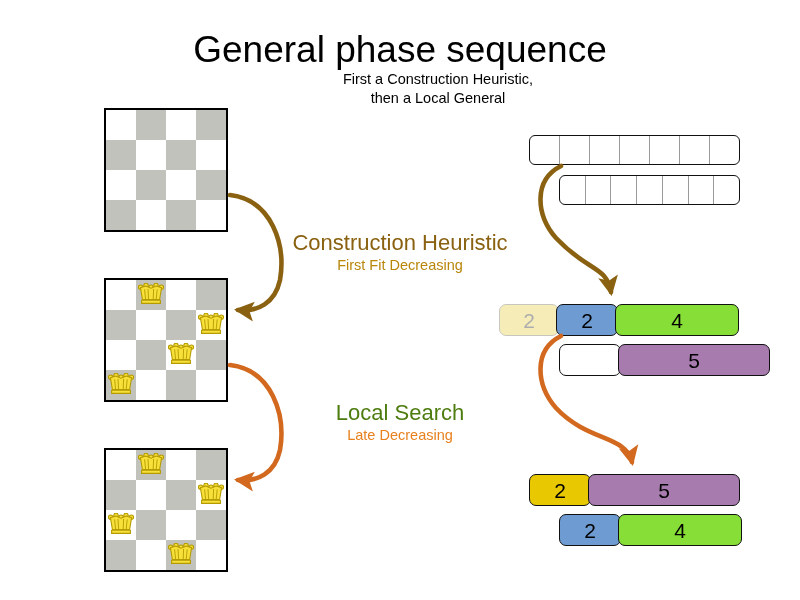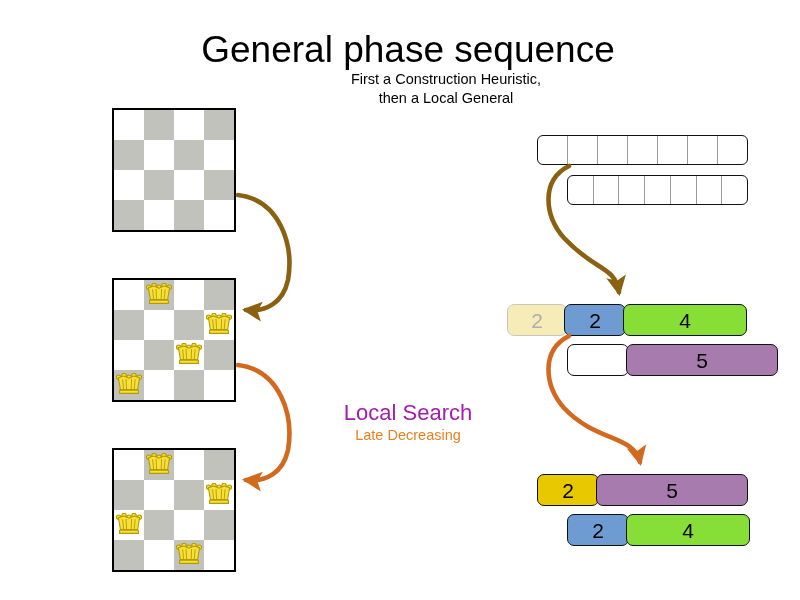--- a/index.html
+++ b/index.html
@@ -10,21 +10,21 @@
   body {
     width: 800px;
     height: 600px;
     position: relative;
     overflow: hidden;
     font-family: "Liberation Sans", sans-serif;
     color: #000000;
   }
   #stage {
     position: absolute;
-    left: 8px; top: 0;
+    left: 0; top: 0;
     width: 740px;
     height: 600px;
   }
 
   
   .title {
     position: absolute;
     left: 0; top: 28px;
     width: 800px;
     text-align: center;
@@ -87,21 +87,21 @@
   .phase .ph-title {
     font-size: 22px;
     line-height: 26px;
   }
   .phase .ph-sub {
     font-size: 14.5px;
     line-height: 19px;
   }
   .phase.ch .ph-title { color: #8a6110; }
   .phase.ch .ph-sub   { color: #b8860b; }
-  .phase.ls .ph-title { color: #a21caf; }
+  .phase.ls .ph-title { color: #4d7c0f; }
   .phase.ls .ph-sub   { color: #e8801e; }
 
   
   .bin {
     position: absolute;
     height: 30px;
     box-sizing: border-box;
     border: 1.4px solid #111;
     border-radius: 6px;
     background: #ffffff;
@@ -365,20 +365,24 @@
               <path d="M10.0,6.0 L10.6,16.2"></path>
               <path d="M15.6,6.0 L15.2,16.2"></path>
               <path d="M19.2,6.4 L18.2,16.2"></path>
             </g>
           </svg>
         </div>
         <div class="cell light"></div>
       </div>
   </div>
 
+  <div class="phase ch" style="left:250px; top:230px;">
+    <div class="ph-title">Construction Heuristic</div>
+    <div class="ph-sub">First Fit Decreasing</div>
+  </div>
   <div class="phase ls" style="left:250px; top:400px;">
     <div class="ph-title">Local Search</div>
     <div class="ph-sub">Late Decreasing</div>
   </div>
 
   <div class="bin" id="bin-empty-0" style="left:529px; top:135px; width:211px;">
     <div class="bin-cells">
         <i></i>
         <i></i>
         <i></i>

